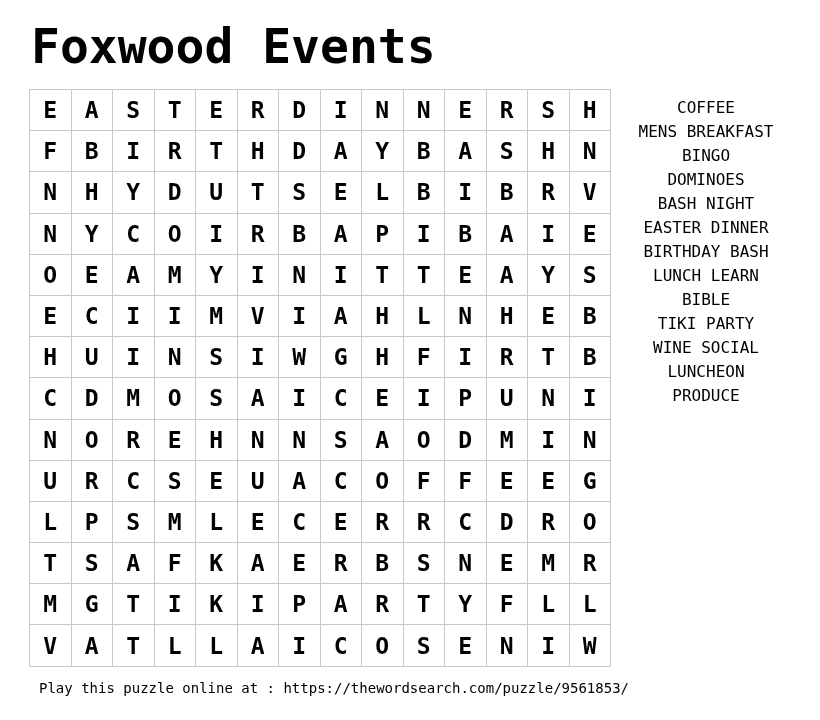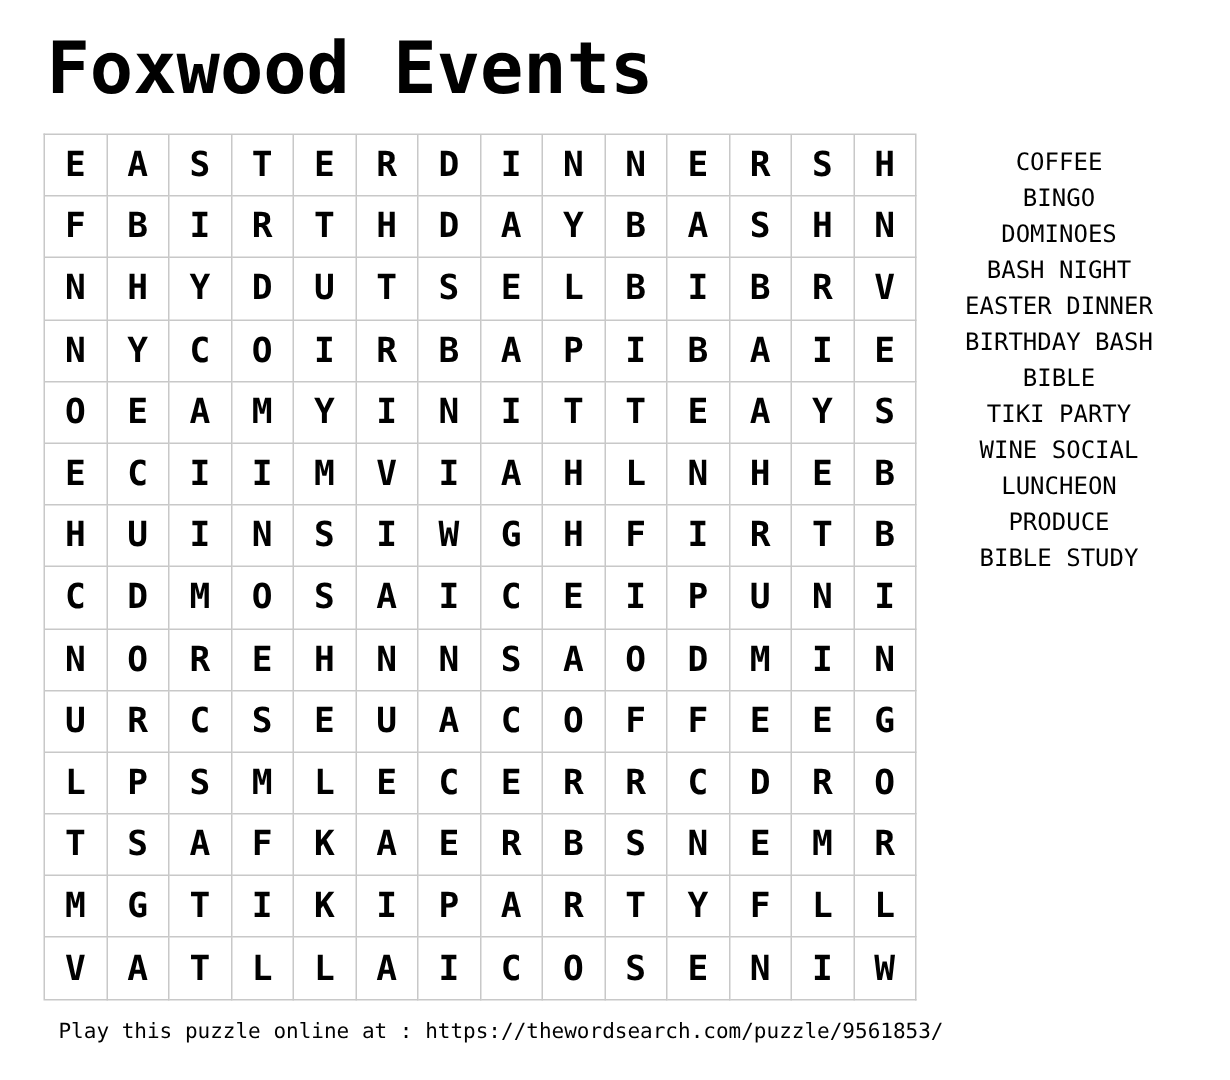--- a/index.html
+++ b/index.html
@@ -234,26 +234,27 @@
     <div class="cell">O</div>
     <div class="cell">S</div>
     <div class="cell">E</div>
     <div class="cell">N</div>
     <div class="cell">I</div>
     <div class="cell">W</div>
   </div>
 
 <div class="words" id="words">
     <div class="word">COFFEE</div>
+    <div class="word">MENS BREAKFAST</div>
     <div class="word">BINGO</div>
     <div class="word">DOMINOES</div>
     <div class="word">BASH NIGHT</div>
     <div class="word">EASTER DINNER</div>
     <div class="word">BIRTHDAY BASH</div>
+    <div class="word">LUNCH LEARN</div>
     <div class="word">BIBLE</div>
     <div class="word">TIKI PARTY</div>
     <div class="word">WINE SOCIAL</div>
     <div class="word">LUNCHEON</div>
     <div class="word">PRODUCE</div>
-    <div class="word">BIBLE STUDY</div>
   </div>
 
 <div class="footer">Play this puzzle online at : https://thewordsearch.com/puzzle/9561853/</div>
 
 </body></html>

